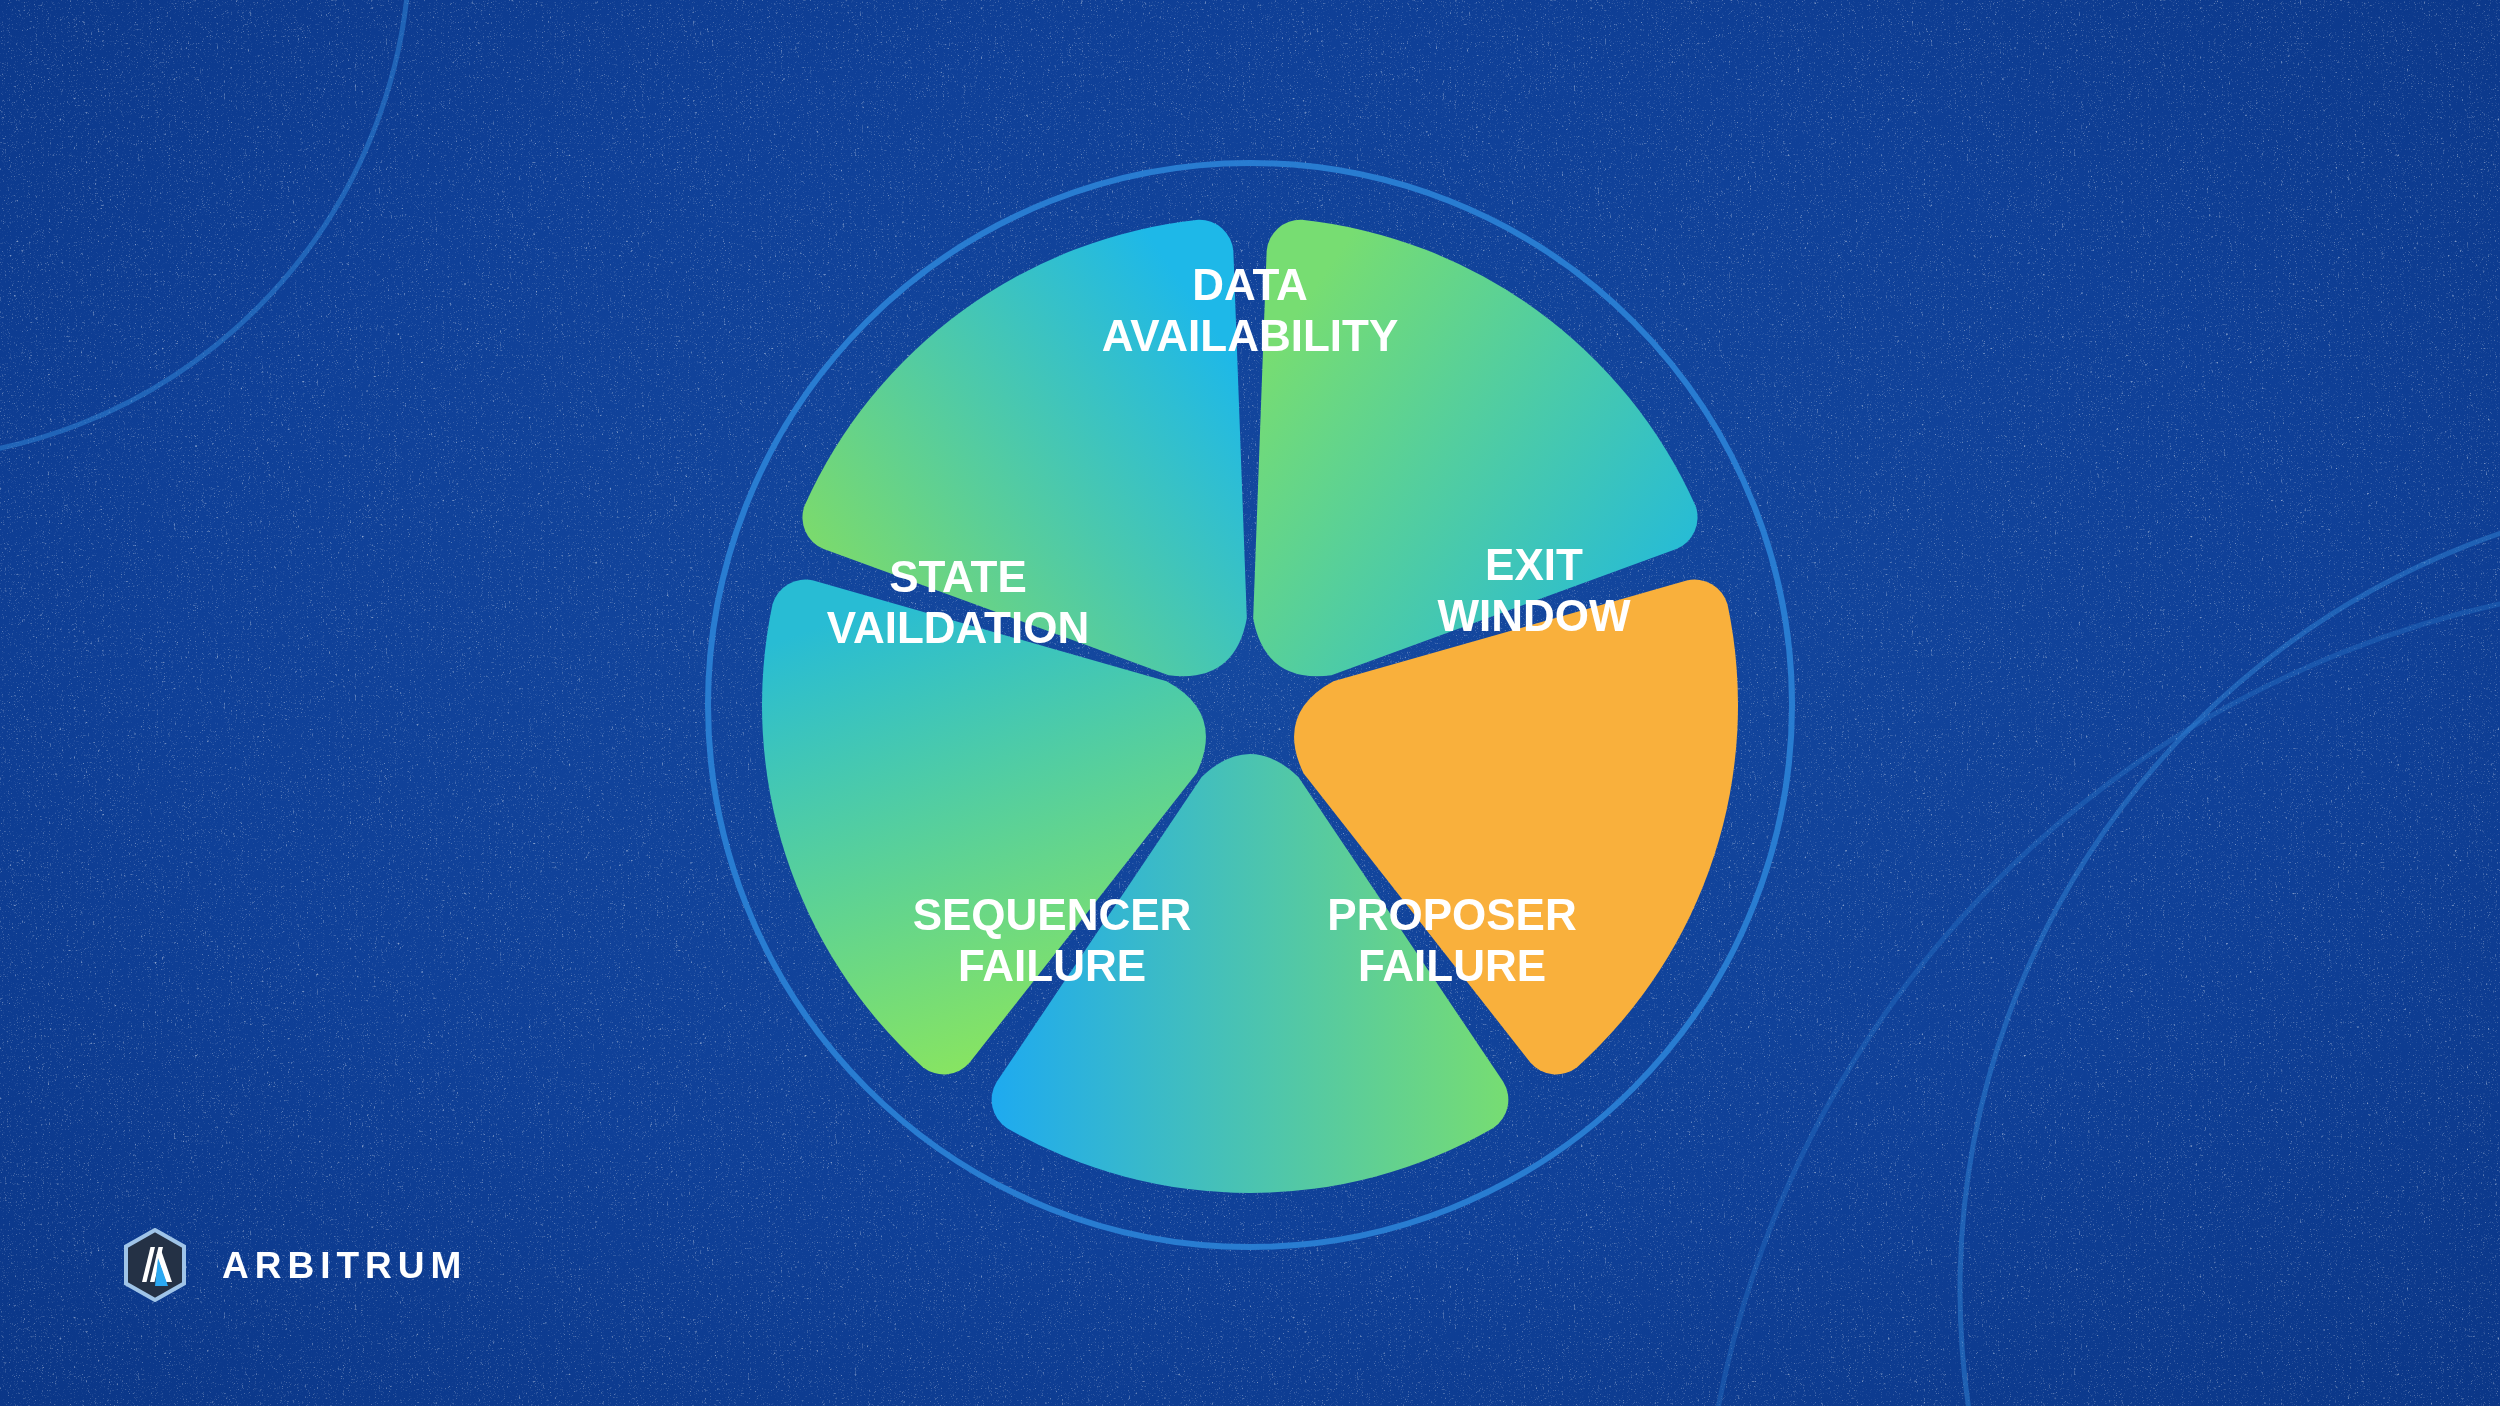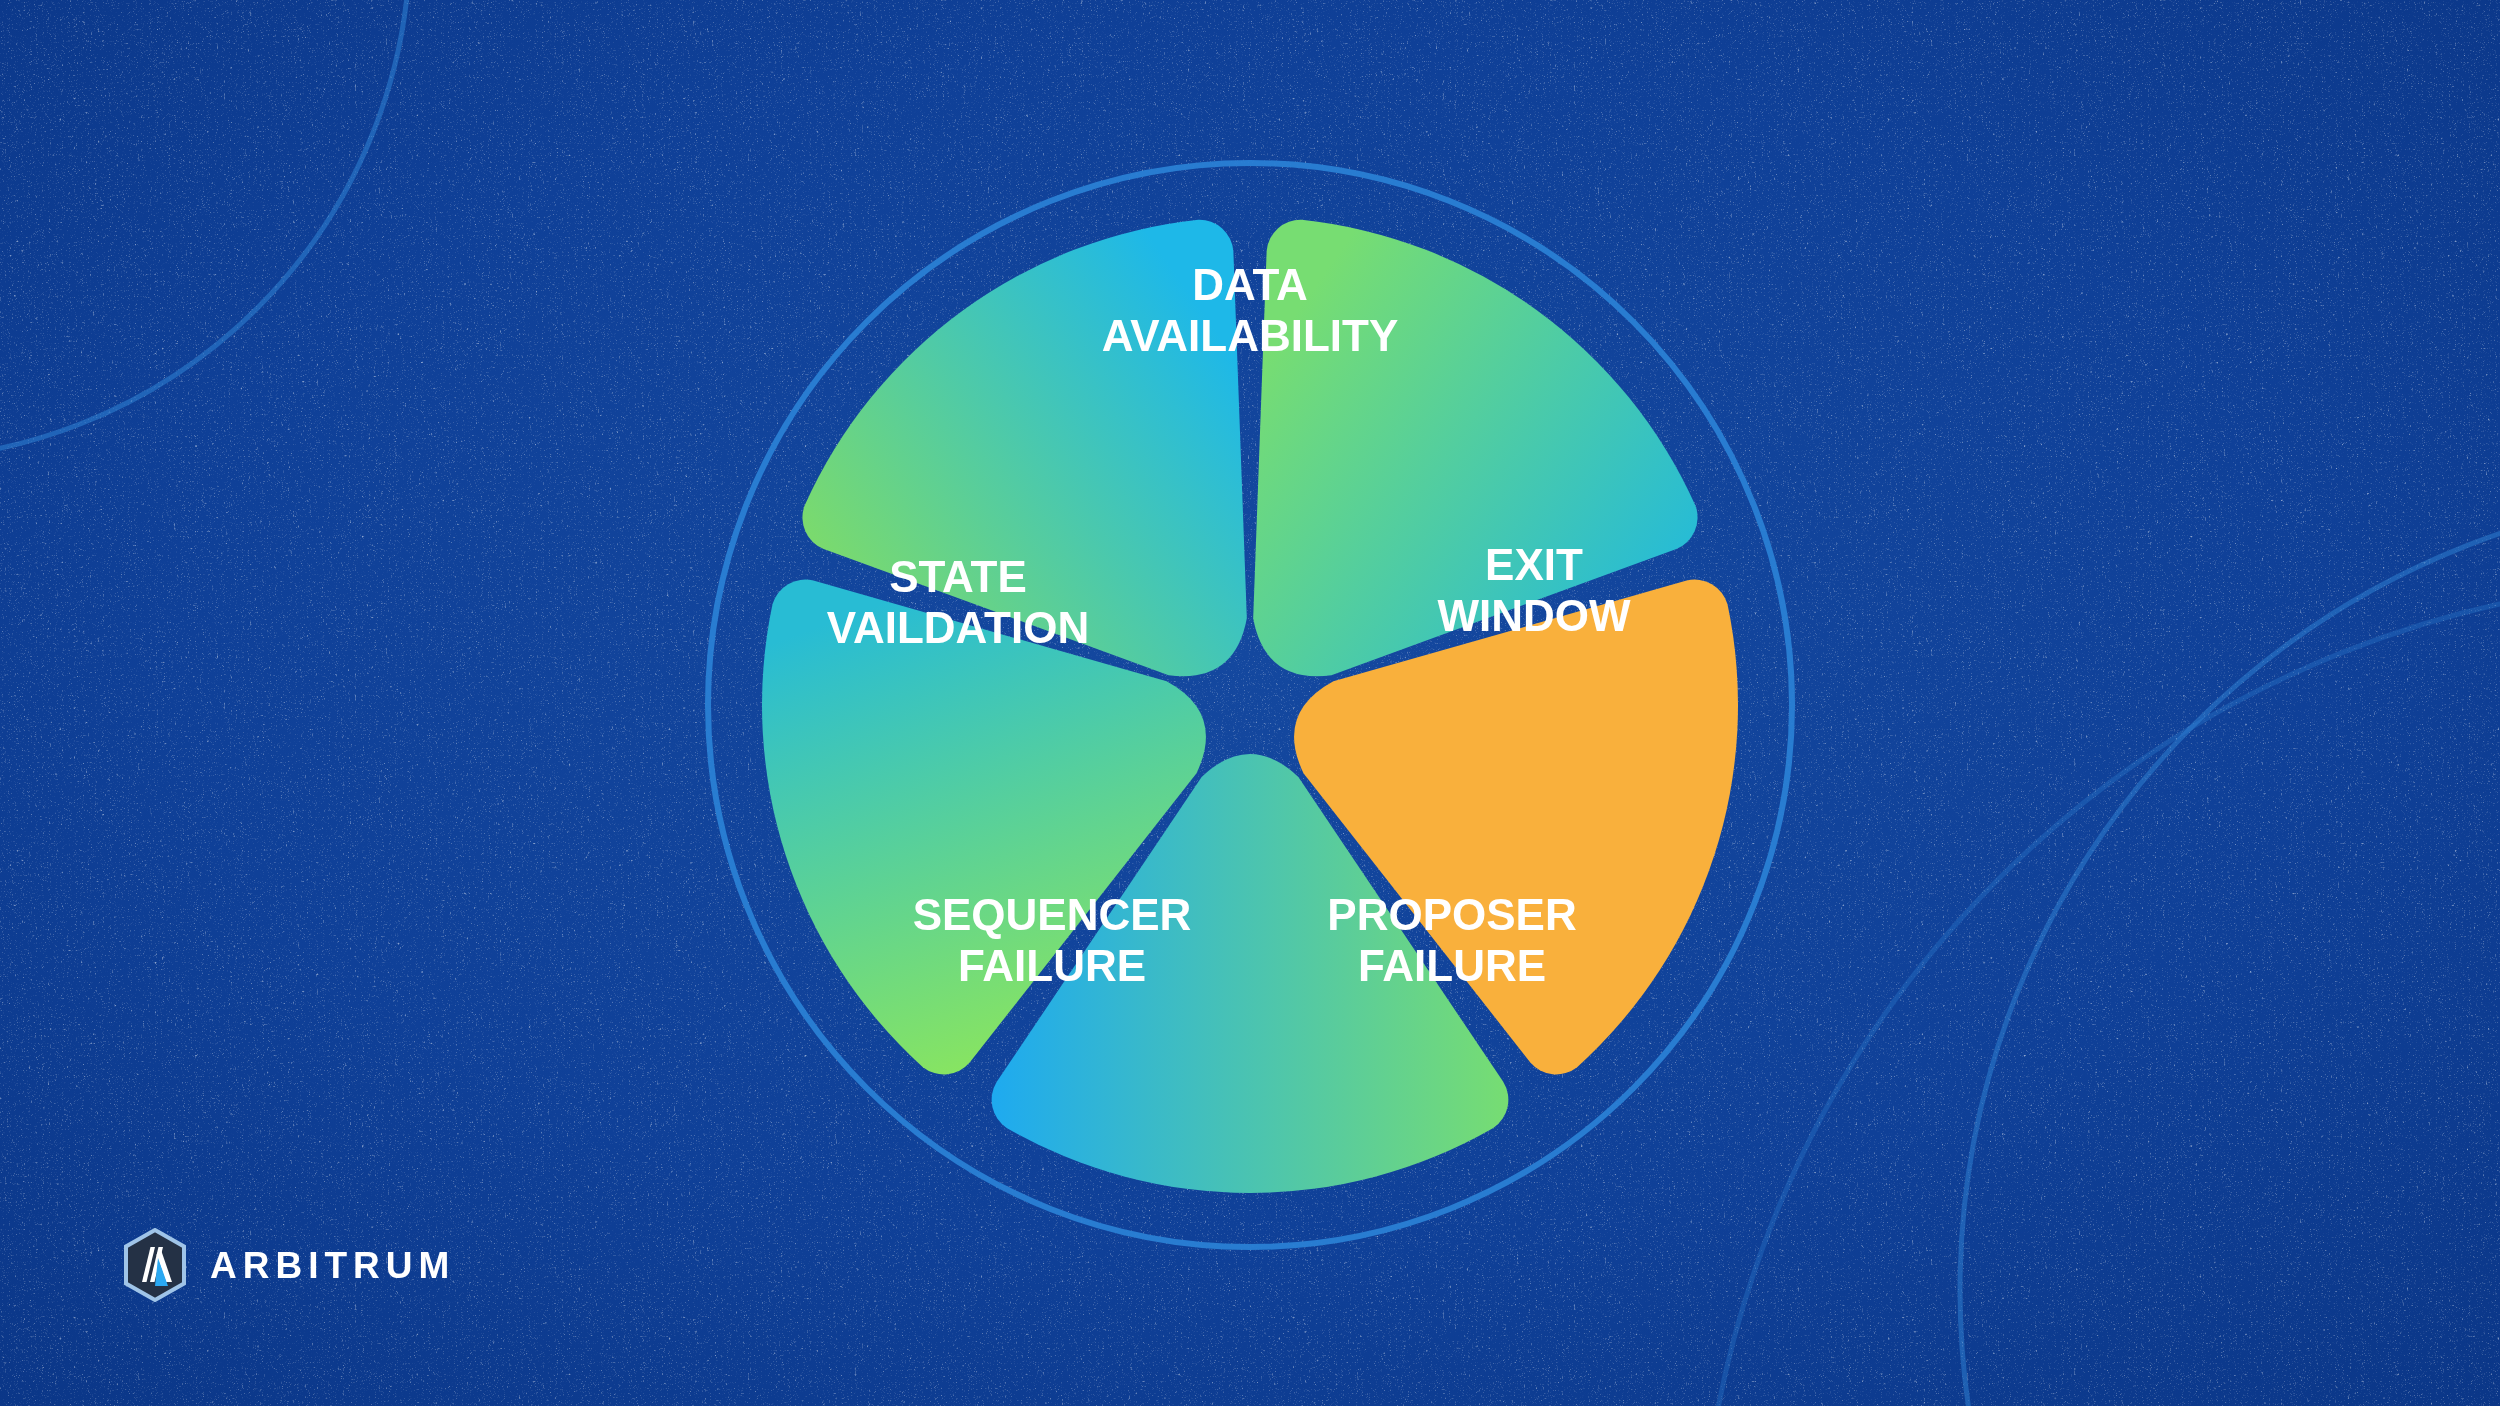--- a/index.html
+++ b/index.html
@@ -5,21 +5,21 @@
   html,body{margin:0;padding:0;background:#0d3f96;}
   body{
     width:2500px;height:1406px;overflow:hidden;position:relative;
     font-family:"Liberation Sans","DejaVu Sans",sans-serif;
   }
   #stage{position:absolute;inset:0;width:2500px;height:1406px;}
   .bg{position:absolute;inset:0;}
   .starfield{position:absolute;inset:0;opacity:.85;}
   .logo-wrap{
     position:absolute;left:122px;top:1228px;
-    display:flex;align-items:center;gap:22px;
+    display:flex;align-items:center;gap:34px;
   }
   .logo-word{
     color:#ffffff;font-size:37px;letter-spacing:6px;font-weight:700;
     font-family:"Liberation Sans","DejaVu Sans",sans-serif;
     line-height:1;white-space:nowrap;
   }
   .slice-label{
     fill:#ffffff;font-weight:700;
     font-family:"Liberation Sans","DejaVu Sans",sans-serif;
     text-anchor:middle;

